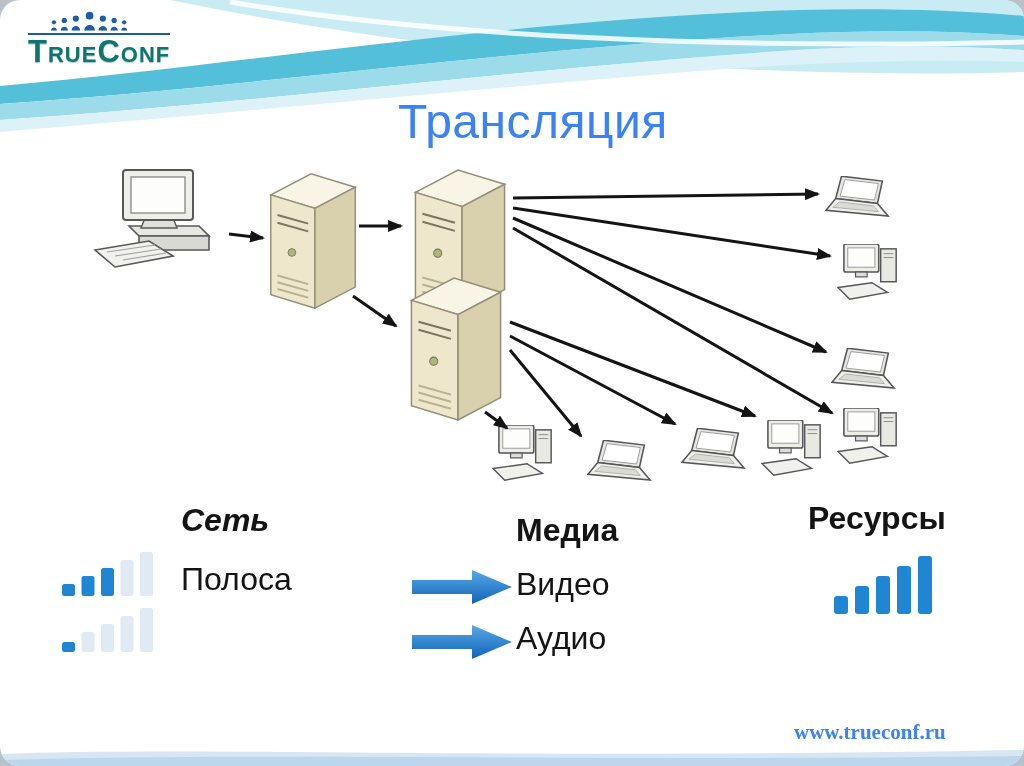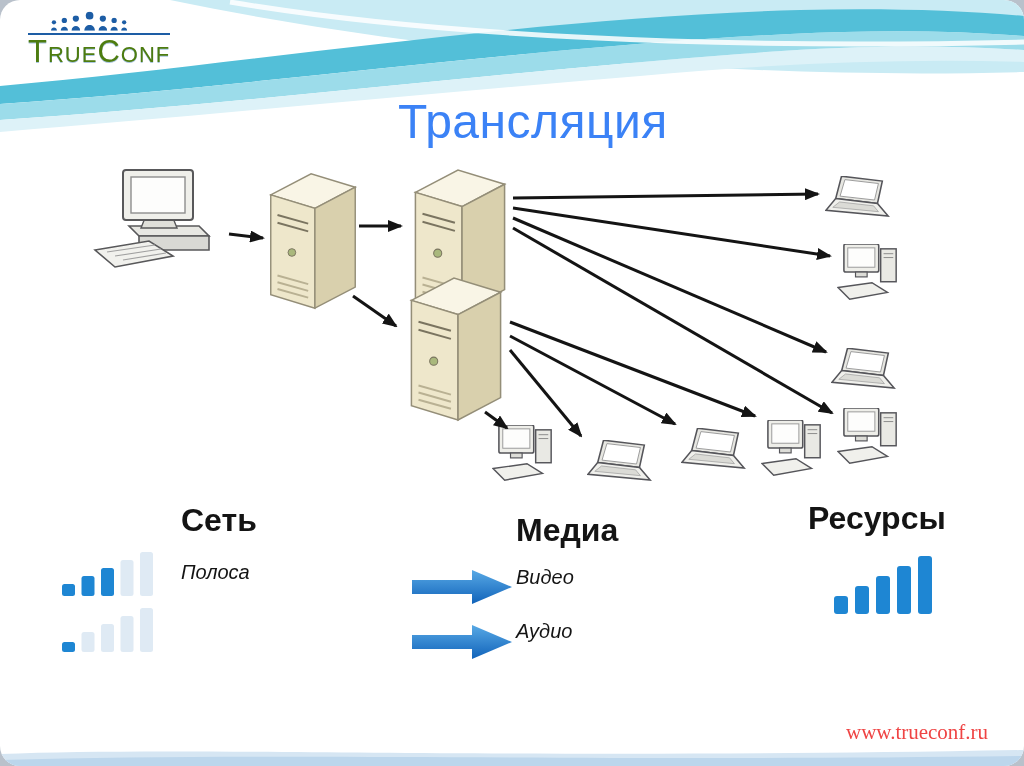--- a/index.html
+++ b/index.html
@@ -7,48 +7,48 @@
   body { font-family:"Liberation Sans","DejaVu Sans",sans-serif; }
   .stage { position:relative; width:1024px; height:766px; background:#b9c1cb; }
   .slide { position:absolute; inset:0; background:#ffffff; border-radius:20px; overflow:hidden; }
   .abs { position:absolute; }
 
   .band { top:0; left:0; width:1024px; height:150px; }
 
   .logo { top:8px; left:28px; width:160px; }
   .logo-people { display:block; width:122px; height:24px; margin-left:6px; }
   .logo-rule { width:142px; height:2px; background:#1d5da5; margin:1px 0 0 0; }
-  .logo-text { font-variant:small-caps; font-weight:400; font-size:31px; letter-spacing:1px;
-               color:#4d7c0f; line-height:1.1; text-shadow:0 1px 0 #a9c6e0; }
+  .logo-text { font-variant:small-caps; font-weight:700; font-size:31px; letter-spacing:1px;
+               color:#0f766e; line-height:1.1; text-shadow:0 1px 0 #a9c6e0; }
 
   .title { top:94px; left:398px; font-size:48px; letter-spacing:.5px; color:#3b82f6; }
 
   .diagram { top:150px; left:85px; width:850px; height:345px; }
 
   .lg-h { font-size:32px; font-weight:700; color:#141414; }
-  .lg-t { font-size:20px; color:#141414;font-style:italic; }
-  .net-h  { top:502px; left:181px; }
+  .lg-t { font-size:32px; color:#141414; }
+  .net-h  { top:502px; left:181px;font-style:italic; }
   .net-t1 { top:561px; left:181px; }
   .net-t2 { top:617px; left:181px; }
   .bars   { width:99px;  height:46px; }
   .b1 { top:552px; left:62px; }
   .b2 { top:608px; left:62px; }
   .media-h  { top:512px; left:516px; }
   .media-t1 { top:566px; left:516px; }
   .media-t2 { top:620px; left:516px; }
   .m-arrow { width:102px; height:40px; }
   .a1 { top:567px; left:412px; }
   .a2 { top:622px; left:412px; }
   .res-h { top:500px; left:808px; }
   .res-bars { top:556px; left:834px; width:108px; height:58px; }
 
   .footer-phone   { top:720px; left:570px; font-family:"Liberation Serif","DejaVu Serif",serif;
                     font-size:21px; font-weight:600; color:#3d4e6e; }
-  .footer-site    { top:720px; left:846px; font-family:"Liberation Serif","DejaVu Serif",serif;
-                    font-size:21px; font-weight:400; color:#ef4444; }
+  .footer-site    { top:720px; left:794px; font-family:"Liberation Serif","DejaVu Serif",serif;
+                    font-size:21px; font-weight:700; color:#3b82f6; }
   .bottom-wave { left:0; bottom:0; width:1024px; height:22px; }
 </style>
 </head>
 <body>
 
 <div class="stage">
   <div class="slide">
 
     <svg class="abs band" viewBox="0 0 1024 150" preserveAspectRatio="none">
       <path d="M170,0 L1024,0 L1024,72 C740,80 430,54 170,0 Z" fill="#c9ebf4"></path>

